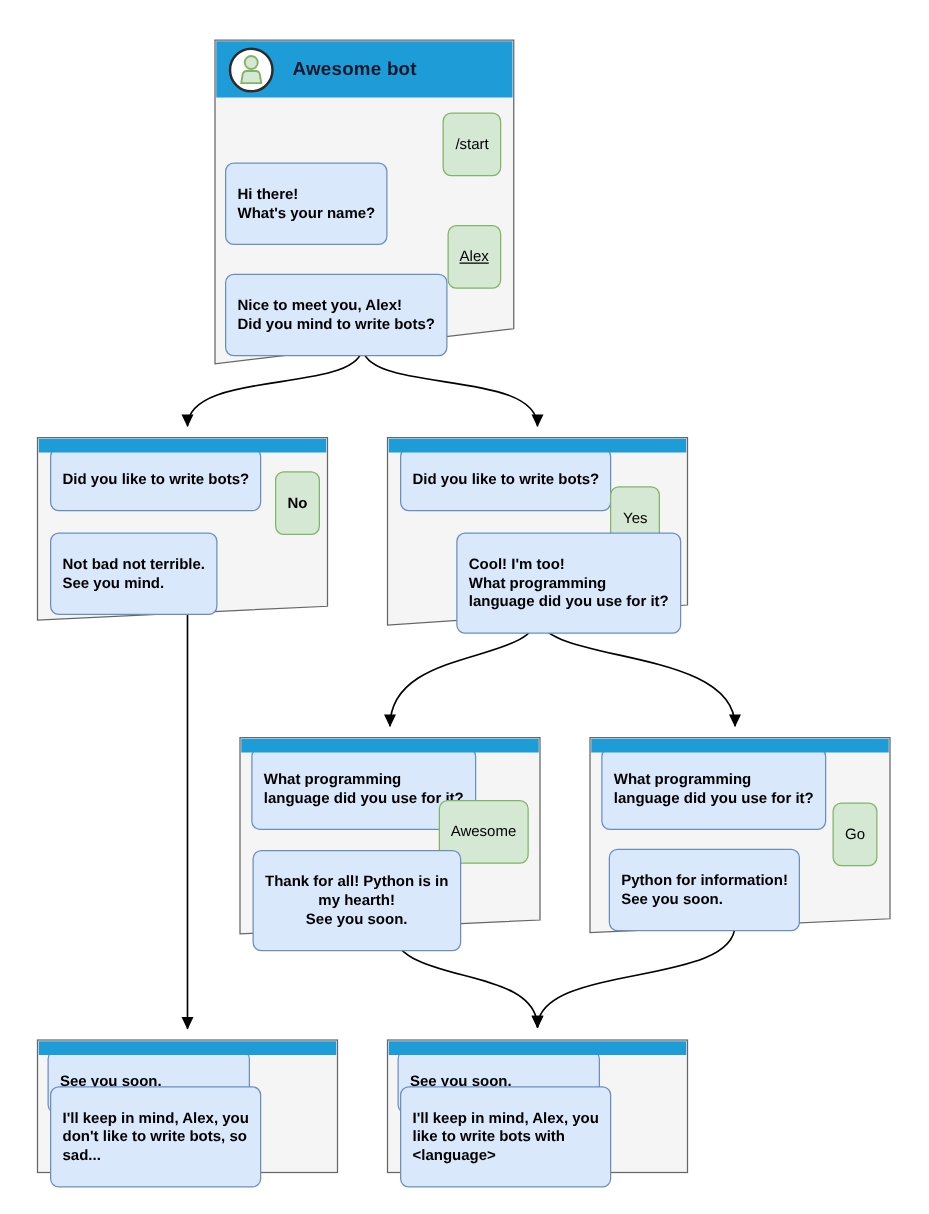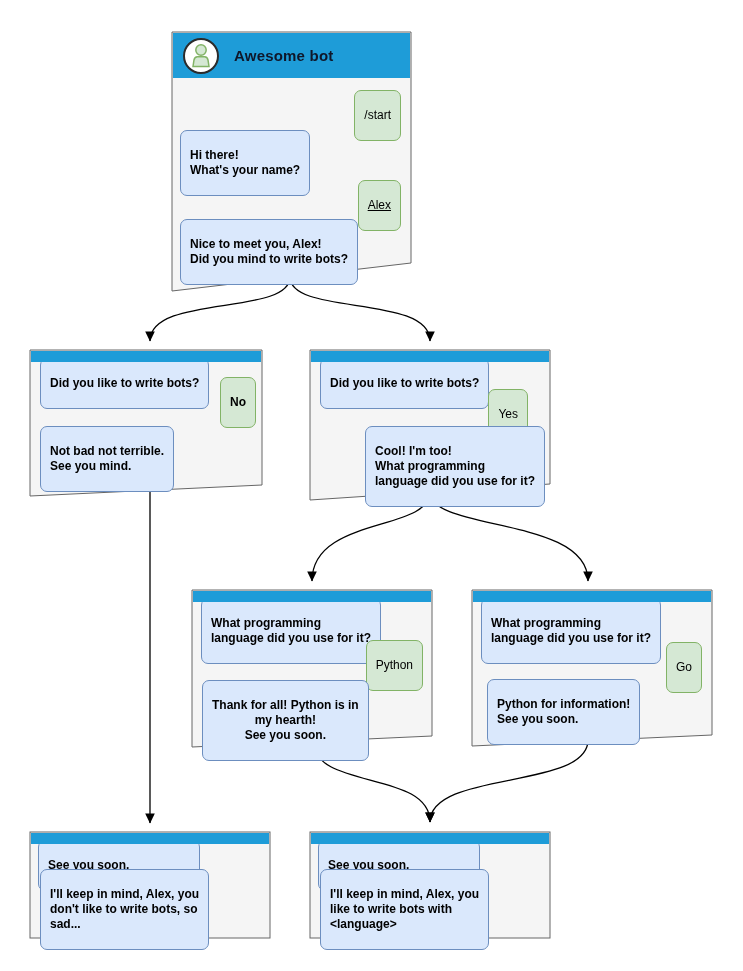--- a/index.html
+++ b/index.html
@@ -77,21 +77,21 @@
     <div class="bubble user" style="right:22px;top:39px;">Yes</div>
     <div class="bubble bot" style="left:10px;top:76px;margin-left:45px;">Cool! I'm too!
 What programming
 language did you use for it?</div>
   </div>
 
   <div class="window" style="left:192px;top:590px;width:240px;height:157px;">
     <div class="titlebar-strip"></div>
     <div class="bubble bot" style="left:9px;top:8px;">What programming
 language did you use for it?</div>
-    <div class="bubble user" style="right:9px;top:50px;">Python</div>
+    <div class="bubble user" style="right:9px;top:50px;">Awesome</div>
     <div class="bubble bot" style="left:10px;top:90px;text-align:center;">Thank for all! Python is in
 my hearth!
 See you soon.</div>
   </div>
 
   <div class="window" style="left:472px;top:590px;width:240px;height:156px;">
     <div class="titlebar-strip"></div>
     <div class="bubble bot" style="left:9px;top:8px;">What programming
 language did you use for it?</div>
     <div class="bubble user" style="right:10px;top:52px;">Go</div>

